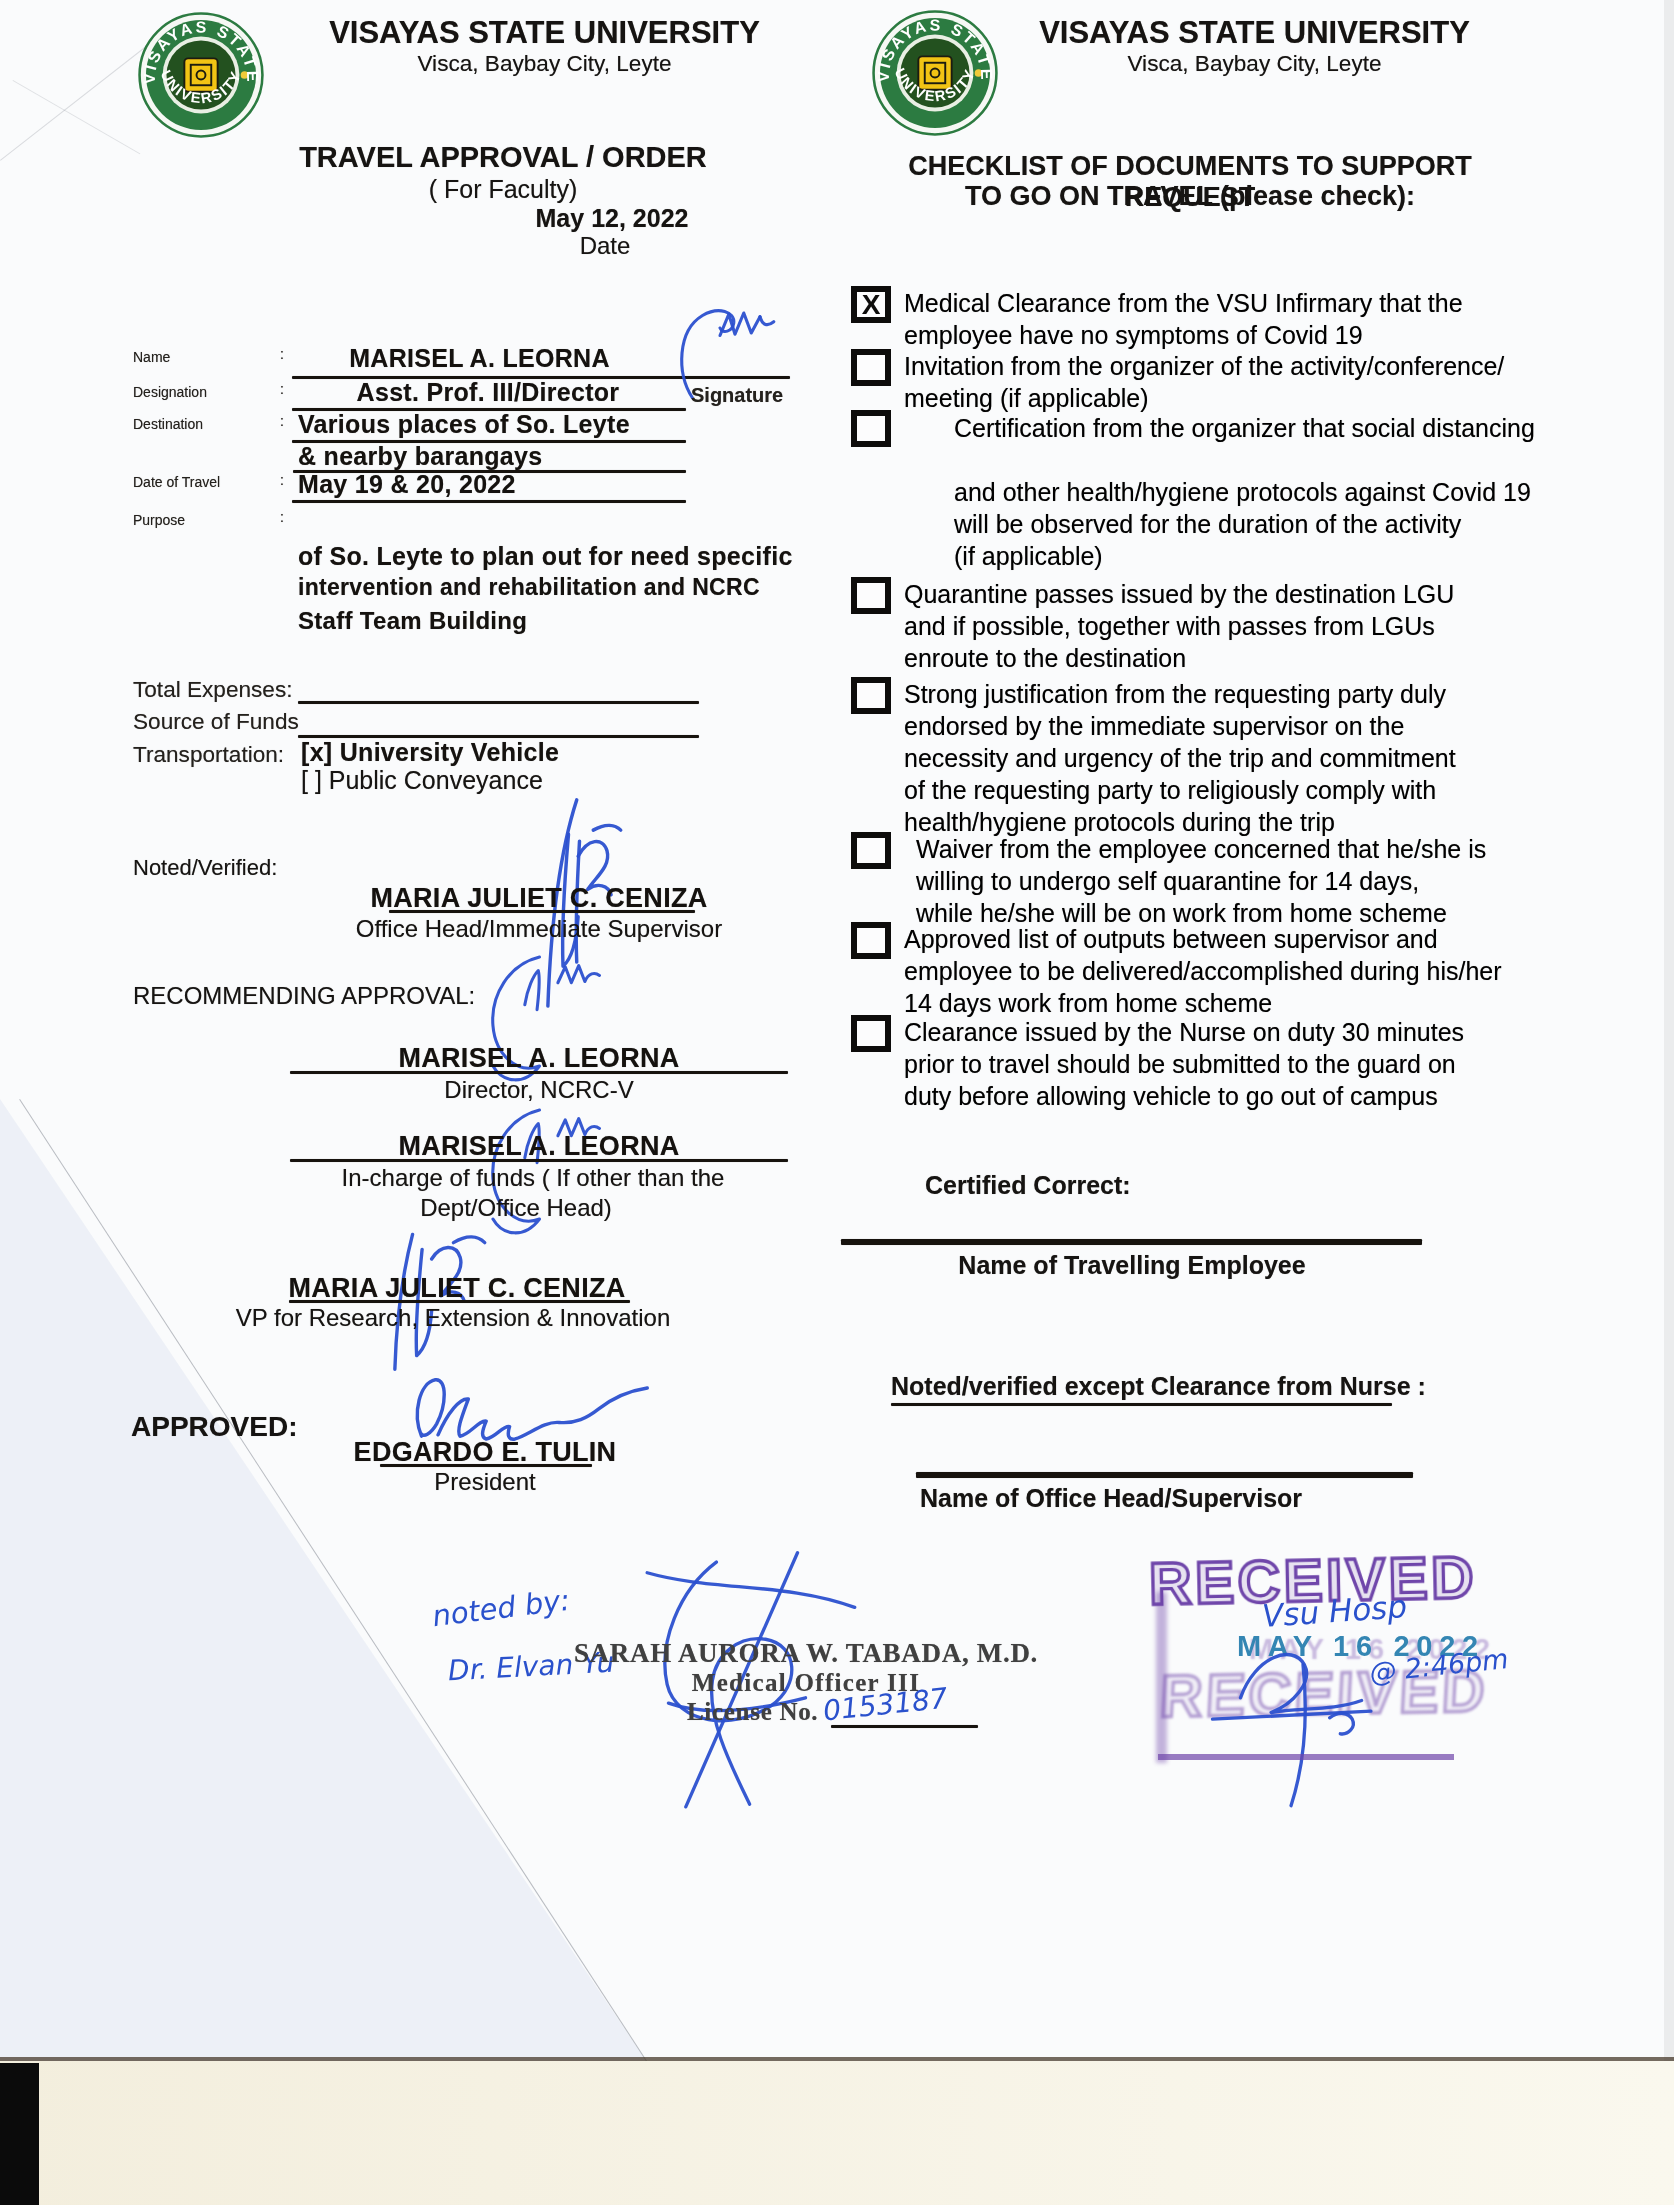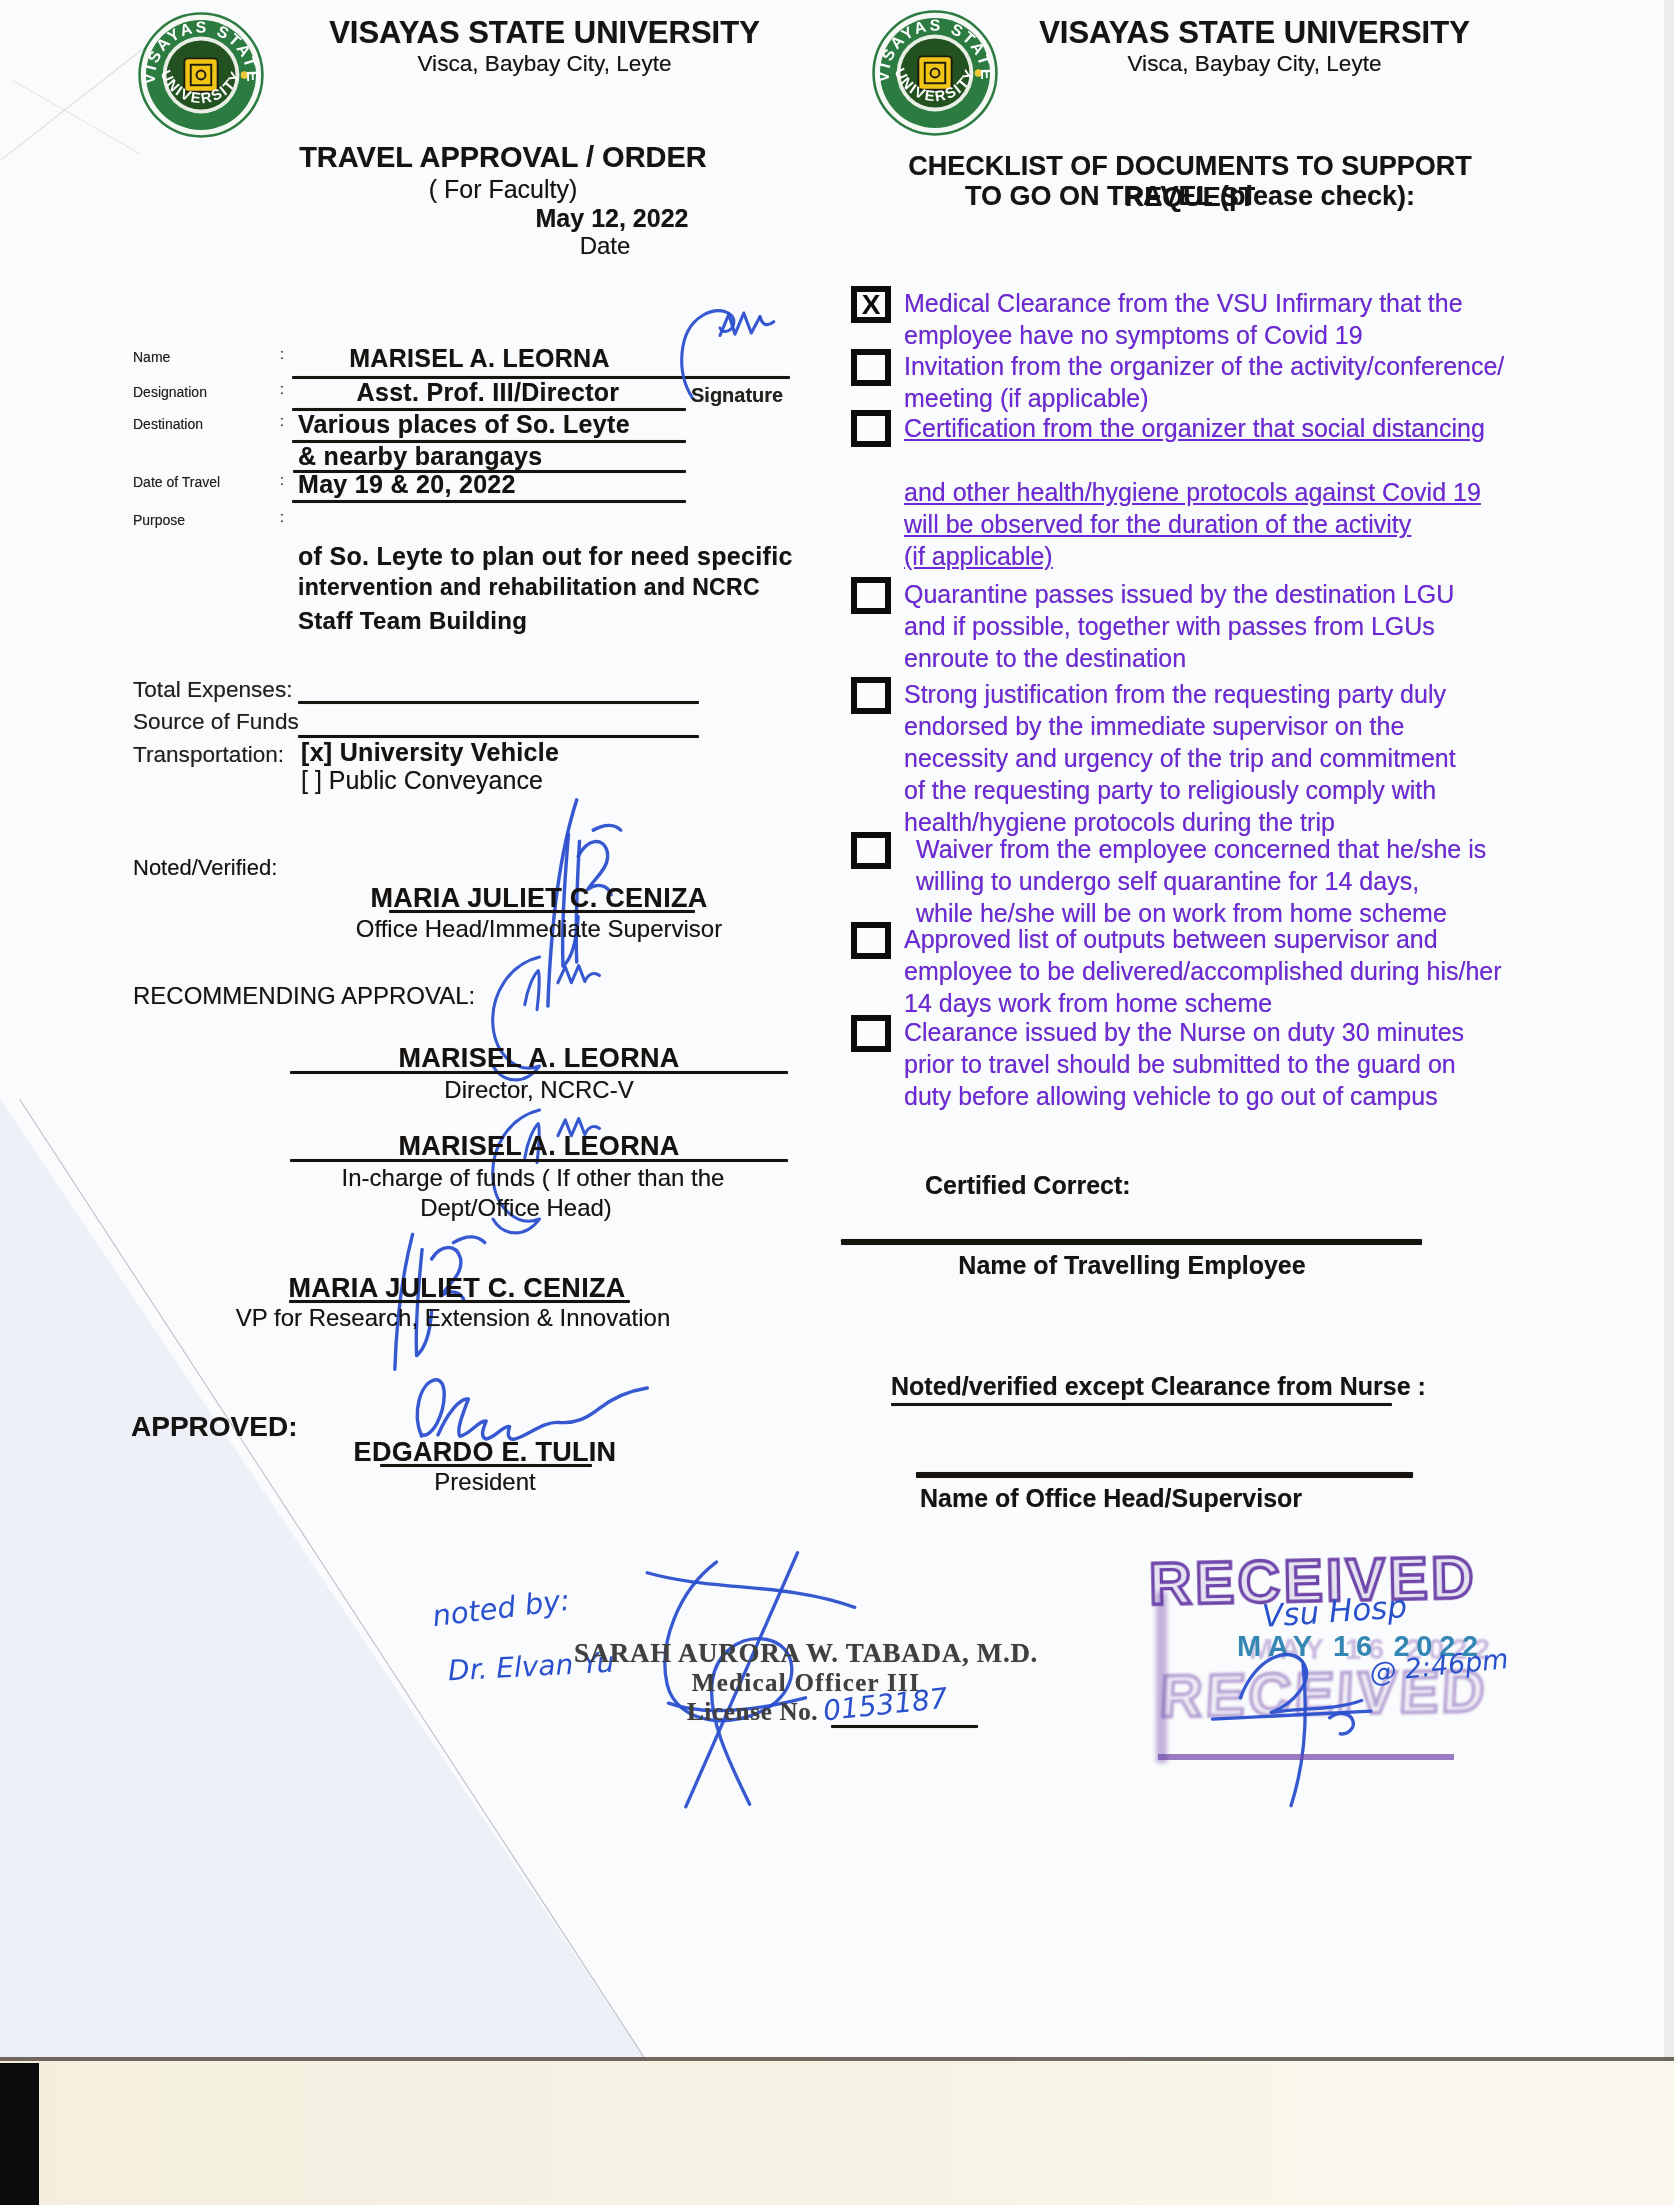--- a/index.html
+++ b/index.html
@@ -9,21 +9,21 @@
   .c{text-align:center;}
   .b{font-weight:bold;}
   .soft{text-shadow:0 0 0.7px rgba(25,22,18,.45);}
   .lbl{font-size:14px;color:#24211d;}
   .val{font-size:25px;font-weight:bold;color:#15120f;letter-spacing:0.3px;}
   .line{background:#17130e;height:3.3px;border-radius:1.3px;box-shadow:0 0 0.7px rgba(0,0,0,.6);}
   .thick{height:6px;}
   .box{width:28px;height:25px;border:6px solid #0d0c0b;background:rgba(255,255,255,.4);
        display:flex;align-items:center;justify-content:center;}
   .mark{font-size:28px;font-weight:bold;color:#0d0c0b;line-height:1;}
-  .chk-lines{font-size:25px;line-height:32px;color:#6d28d9;}
+  .chk-lines{font-size:25px;line-height:32px;color:#000000;}
   .chk-lines div{min-height:32px;white-space:nowrap;}
   .hw{font-family:"DejaVu Sans",sans-serif;font-style:italic;color:#2a51cc;white-space:nowrap;}
   .serifb{font-family:"Liberation Serif",serif;font-weight:bold;color:#404040;white-space:nowrap;}
   .sig path{fill:none;stroke:#2b50cf;stroke-width:5;stroke-linecap:round;stroke-linejoin:round;opacity:.95;}
   .purpleink{color:#0369a1;margin-left:8px;}
   .stampword{font-weight:bold;font-size:59px;letter-spacing:3.3px;color:rgba(111,70,170,.14);
              -webkit-text-stroke:3.3px #6f46aa;filter:blur(0.5px);white-space:nowrap;}
   .crease{background:rgba(105,110,122,.45);height:1.3px;transform-origin:0 0;}
 </style>
 </head>
@@ -214,21 +214,21 @@
     <span class="mark"></span>
     </div>
   <div class="abs chk-lines soft" style="left:904px;top:350px;">
     <div>Invitation from the organizer of the activity/conference/</div>
     <div>meeting (if applicable)</div>
   </div>
 
   <div class="abs box" style="left:851px;top:410px;">
     <span class="mark"></span>
     </div>
-  <div class="abs chk-lines soft" style="left:904px;top:412px;text-decoration:underline;">
+  <div class="abs chk-lines soft" style="left:954px;top:412px;">
     <div>Certification from the organizer that social distancing</div>
     <div></div>
     <div>and other health/hygiene protocols against Covid 19</div>
     <div>will be observed for the duration of the activity</div>
     <div> (if applicable)</div>
   </div>
 
   <div class="abs box" style="left:851px;top:577px;">
     <span class="mark"></span>
     </div>

